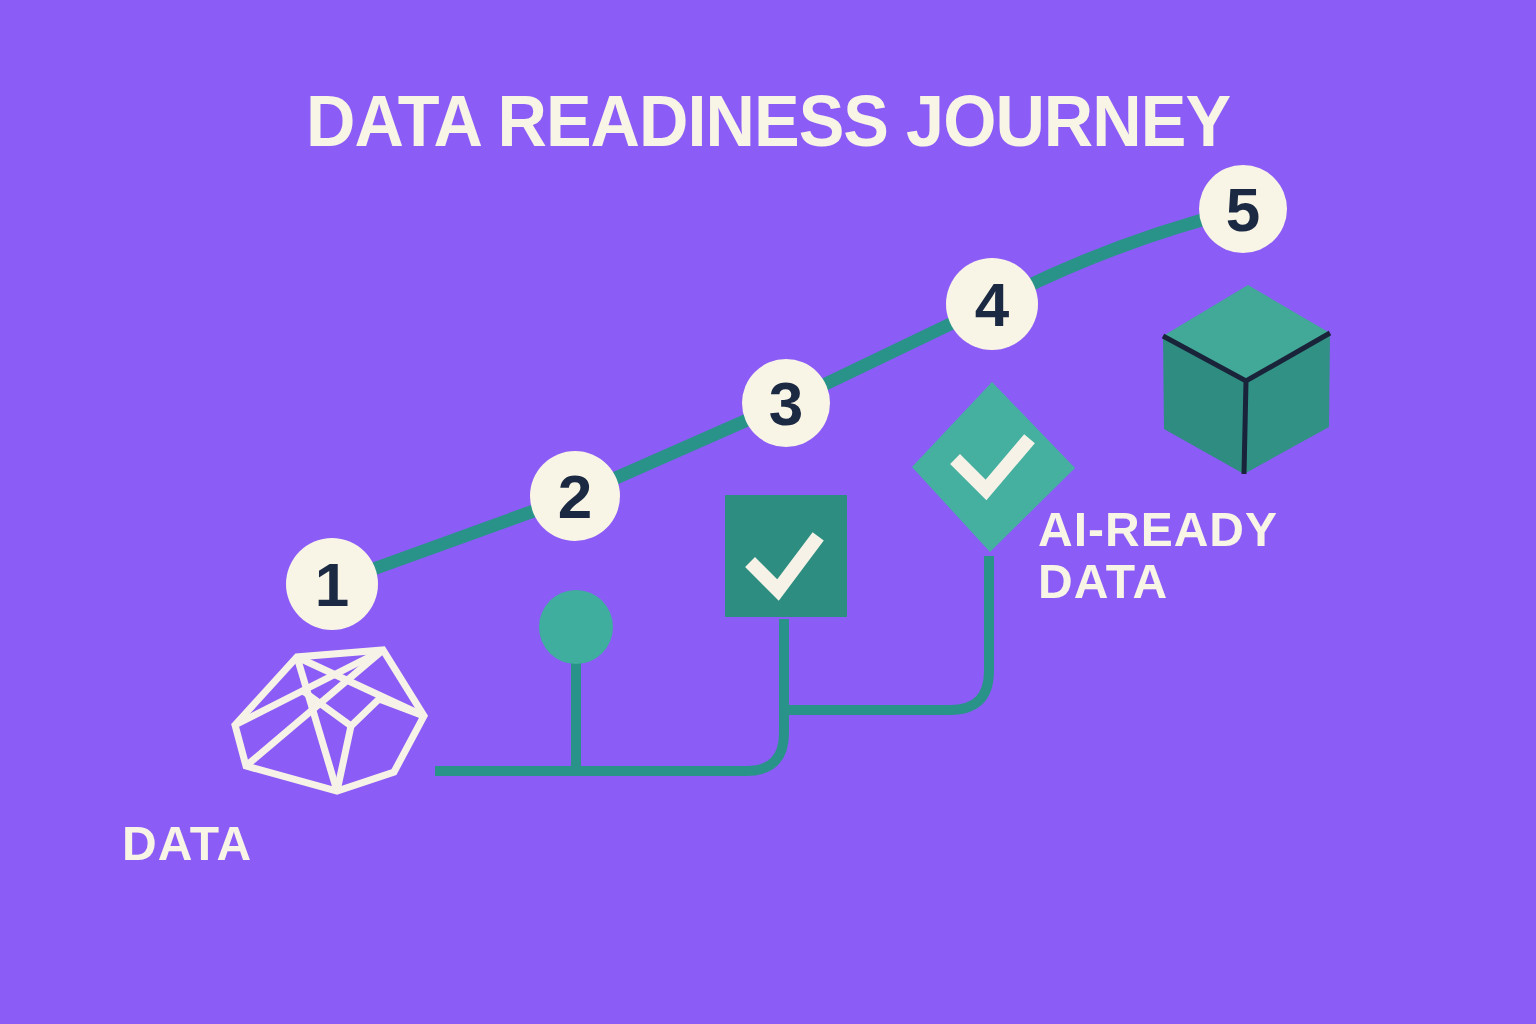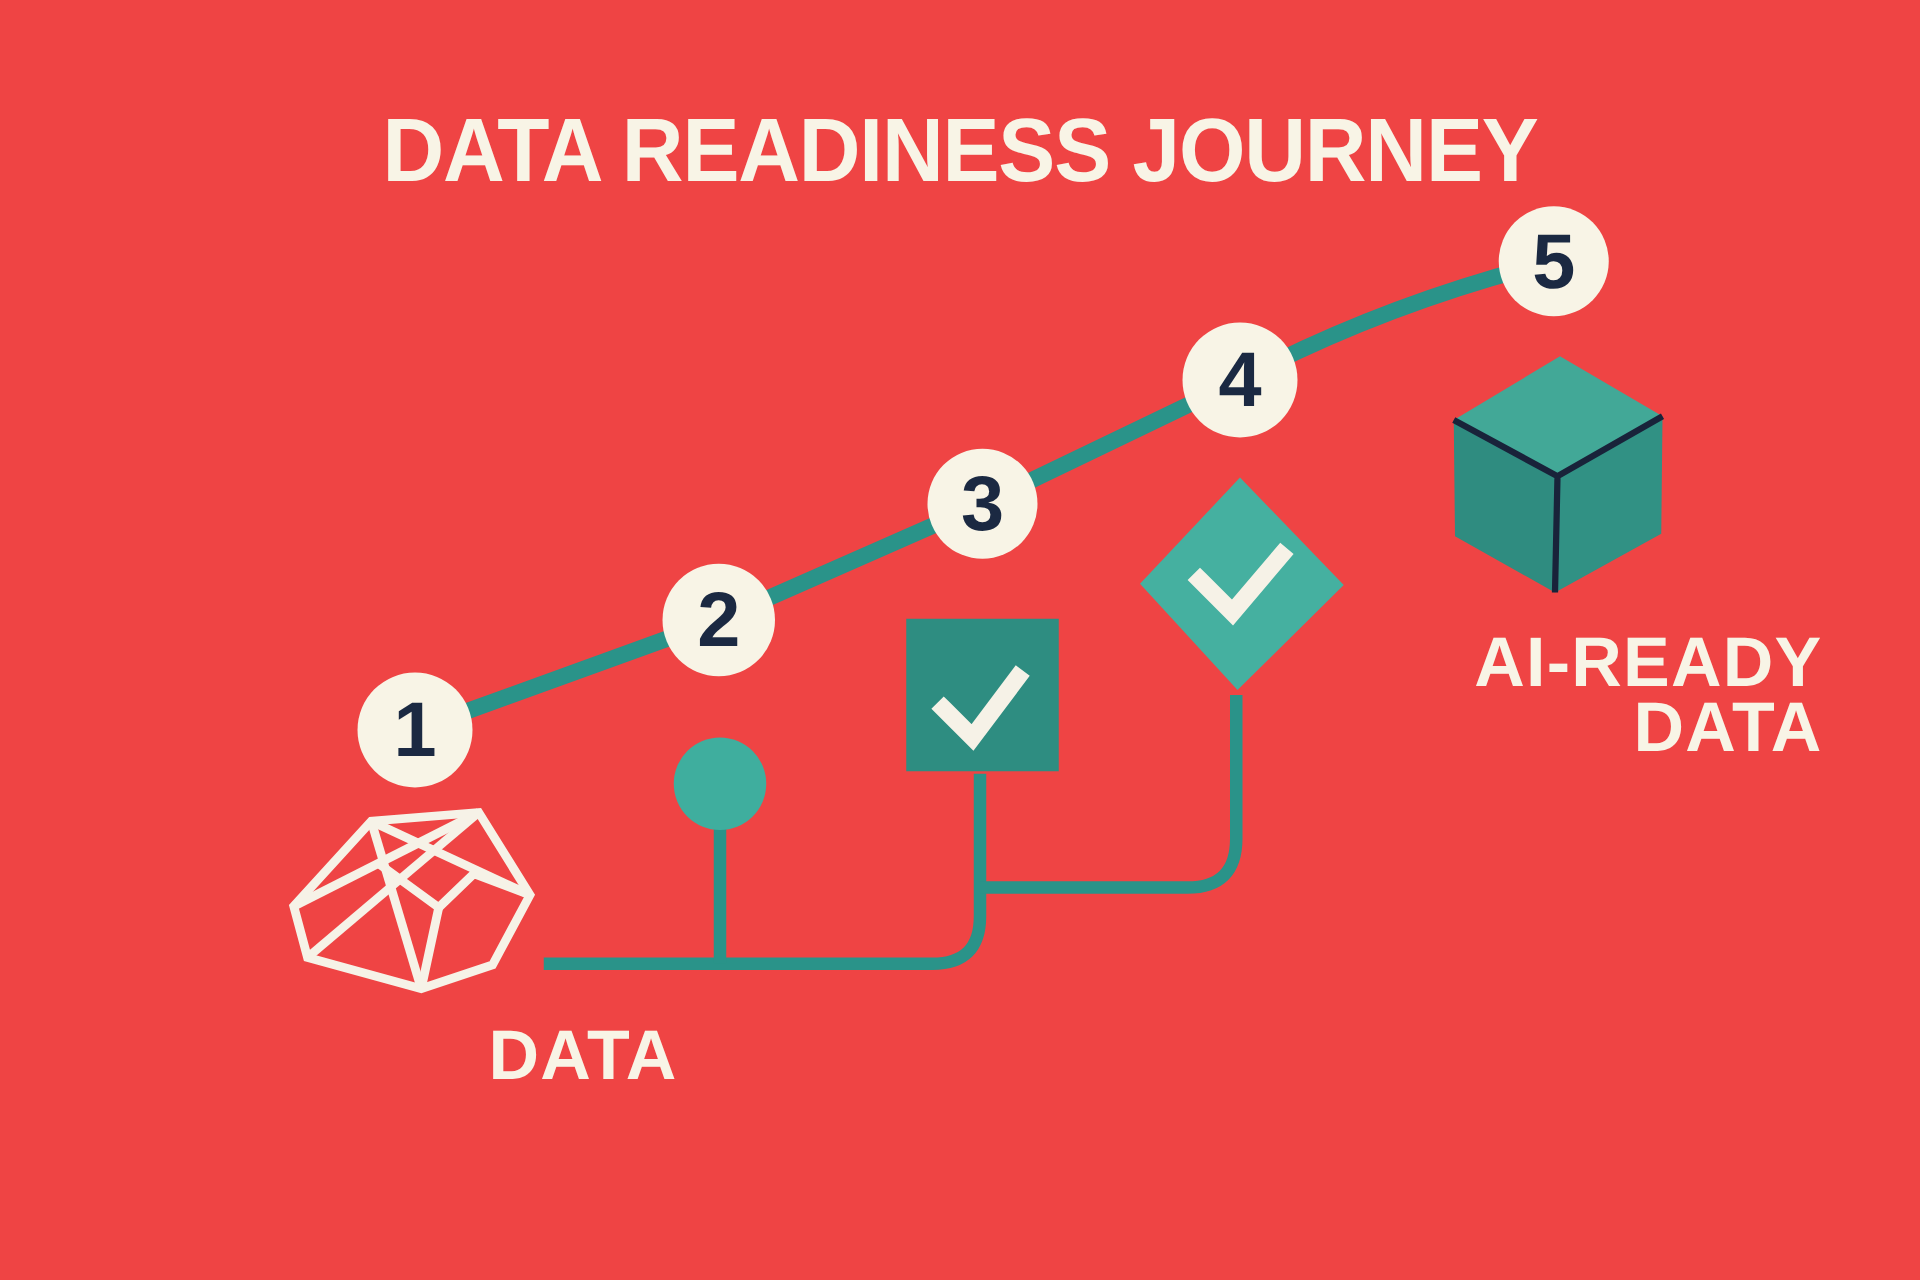--- a/index.html
+++ b/index.html
@@ -1,20 +1,20 @@
 <!DOCTYPE html>
 <html><head>
 <meta charset="utf-8">
 <style>
   html, body { margin: 0; padding: 0; background: #0e1628; }
   .stage {
     position: relative;
     width: 1536px;
     height: 1024px;
-    background: #ef4444;
+    background: #8b5cf6;
     overflow: hidden;
     font-family: "Liberation Sans", sans-serif;
   }
   .stage svg.art {
     position: absolute;
     inset: 0;
     width: 1536px;
     height: 1024px;
     display: block;
   }
@@ -45,23 +45,23 @@
     user-select: none;
   }
   .num-1 { left: 286px; top: 538px; }
   .num-2 { left: 529px; top: 450px; }
   .num-3 { left: 740px; top: 357px; }
   .num-4 { left: 946px; top: 258px; }
   .num-5 { left: 1197px; top: 163px; }
   .label {
     position: absolute;
     width: 420px;
-    text-align: right;
+    text-align: left;
     color: #f8f4e6;
-    font-size: 56px;
+    font-size: 48px;
     line-height: 52px;
     font-weight: bold;
     letter-spacing: 1px;
   }
   .label-start { left: 122px; top: 818px; }
   .label-end   { left: 1038px; top: 504px; }
 </style>
 </head>
 <body>
 

